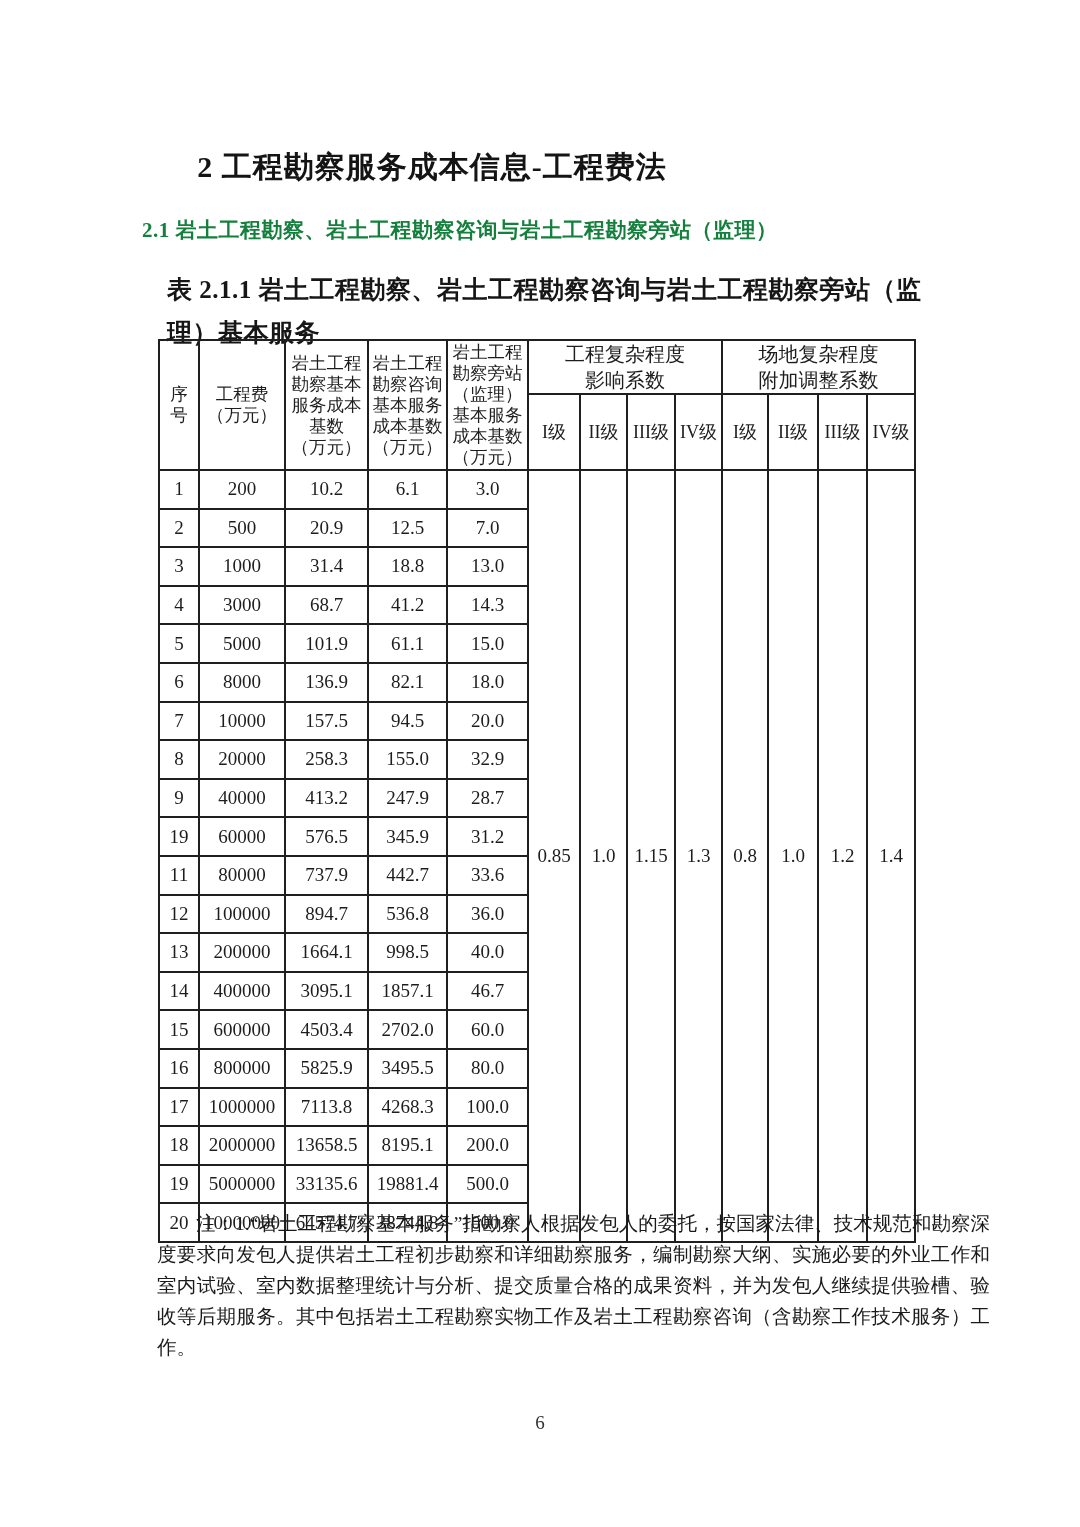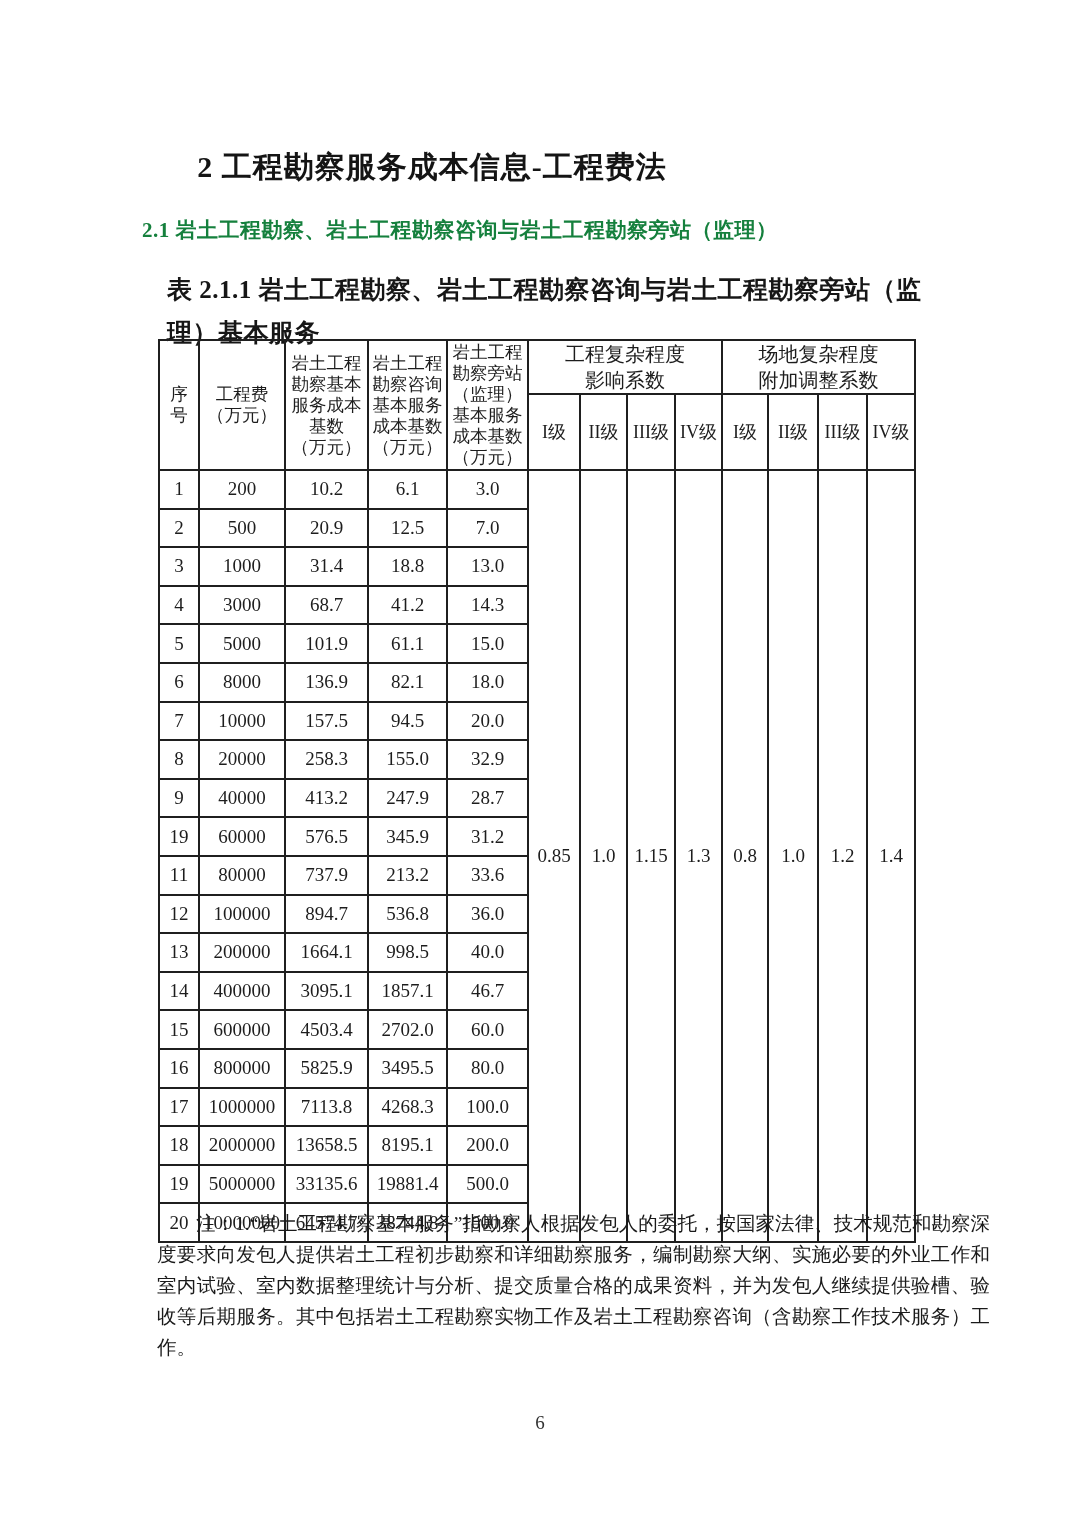--- a/index.html
+++ b/index.html
@@ -232,21 +232,21 @@
           <td>19</td>
           <td>60000</td>
           <td>576.5</td>
           <td>345.9</td>
           <td>31.2</td>
         </tr>
         <tr>
           <td>11</td>
           <td>80000</td>
           <td>737.9</td>
-          <td>213.2</td>
+          <td>442.7</td>
           <td>33.6</td>
         </tr>
         <tr>
           <td>12</td>
           <td>100000</td>
           <td>894.7</td>
           <td>536.8</td>
           <td>36.0</td>
         </tr>
         <tr>

